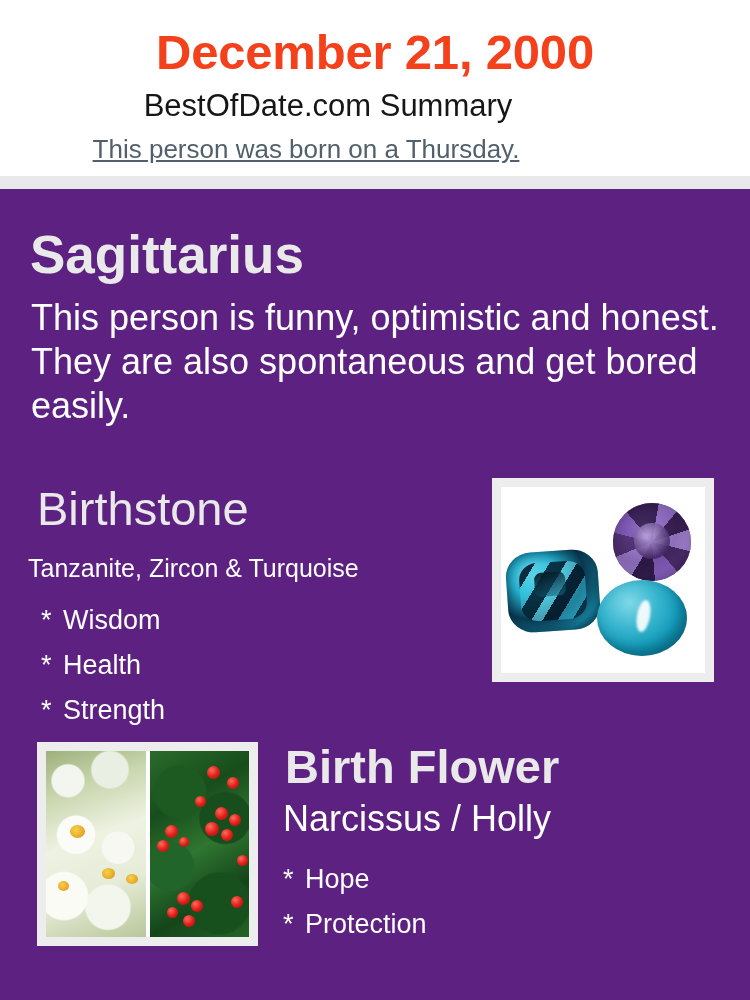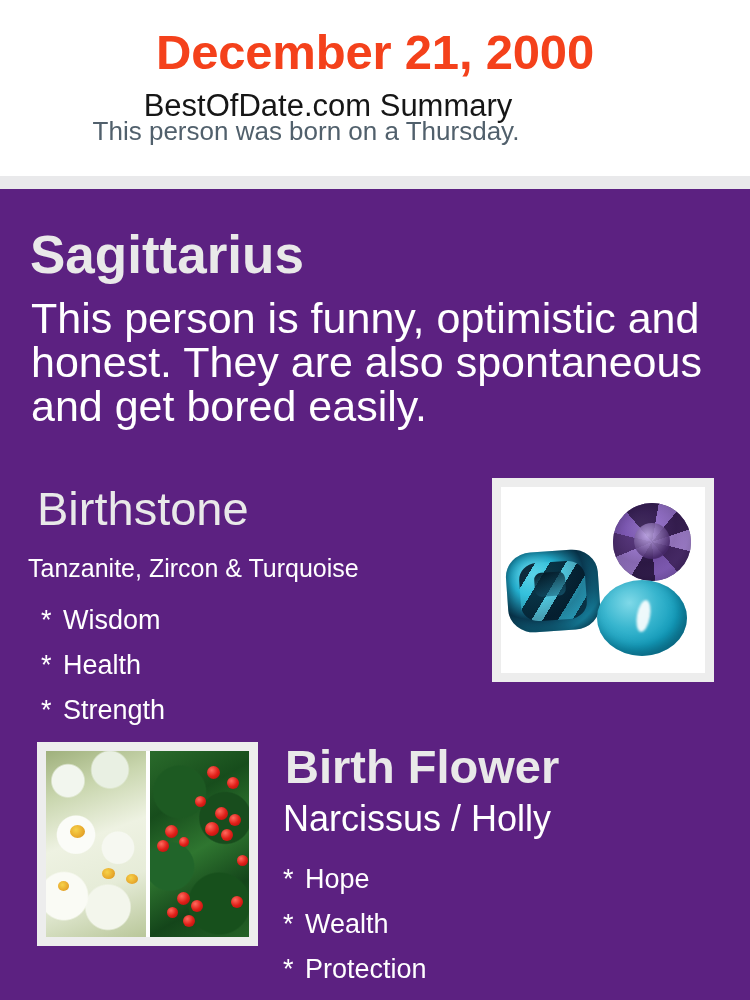--- a/index.html
+++ b/index.html
@@ -49,27 +49,28 @@
     width: 656px;
     font-size: 31px;
     font-weight: normal;
     color: #161616;
     line-height: 38px;
     white-space: nowrap;
   }
   .header-weekday {
     position: absolute;
     left: 0;
-    top: 115px;
+    top: 133px;
     width: 612px;
     font-size: 26px;
     font-weight: normal;
     color: #51606c;
     line-height: 32px;
     white-space: nowrap;
+    text-decoration: underline;
   }
 
   
   .separator {
     position: absolute;
     left: 0;
     top: 176px;
     width: 750px;
     height: 13px;
     background: #e9e9eb;
@@ -95,21 +96,21 @@
     color: #e9e9e9;
     line-height: 62px;
     white-space: nowrap;
     text-align: right;
   }
   .zodiac-desc {
     position: absolute;
     left: 31px;
     top: 296px;
     width: 700px;
-    font-size: 43px;
+    font-size: 36px;
     font-weight: normal;
     color: #ffffff;
     line-height: 44px;
   }
 
   
   .birthstone-title {
     position: absolute;
     left: 37px;
     top: 481px;
@@ -453,20 +454,17 @@
     </div>
   </div>
 
   <div class="flower-title">Birth Flower</div>
   <div class="flower-sub">Narcissus / Holly</div>
   <ul class="flower-list">
     <li>
       <span class="bullet-star">*</span><span>Hope</span>
     </li>
     <li>
-      <span class="bullet-star">*</span><span>Wealth</span>
-    </li>
-    <li>
       <span class="bullet-star">*</span><span>Protection</span>
     </li>
   </ul>
 
 </div>
 
 </body></html>

